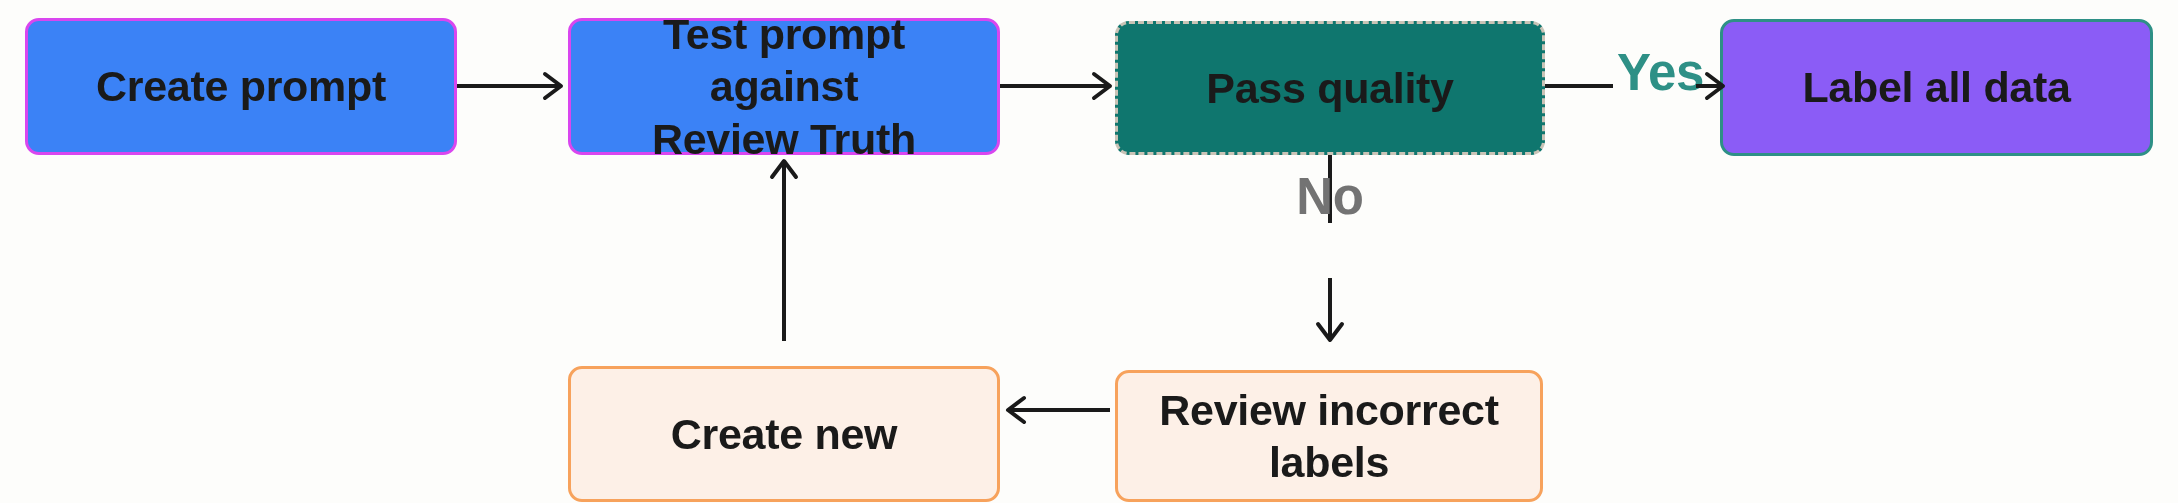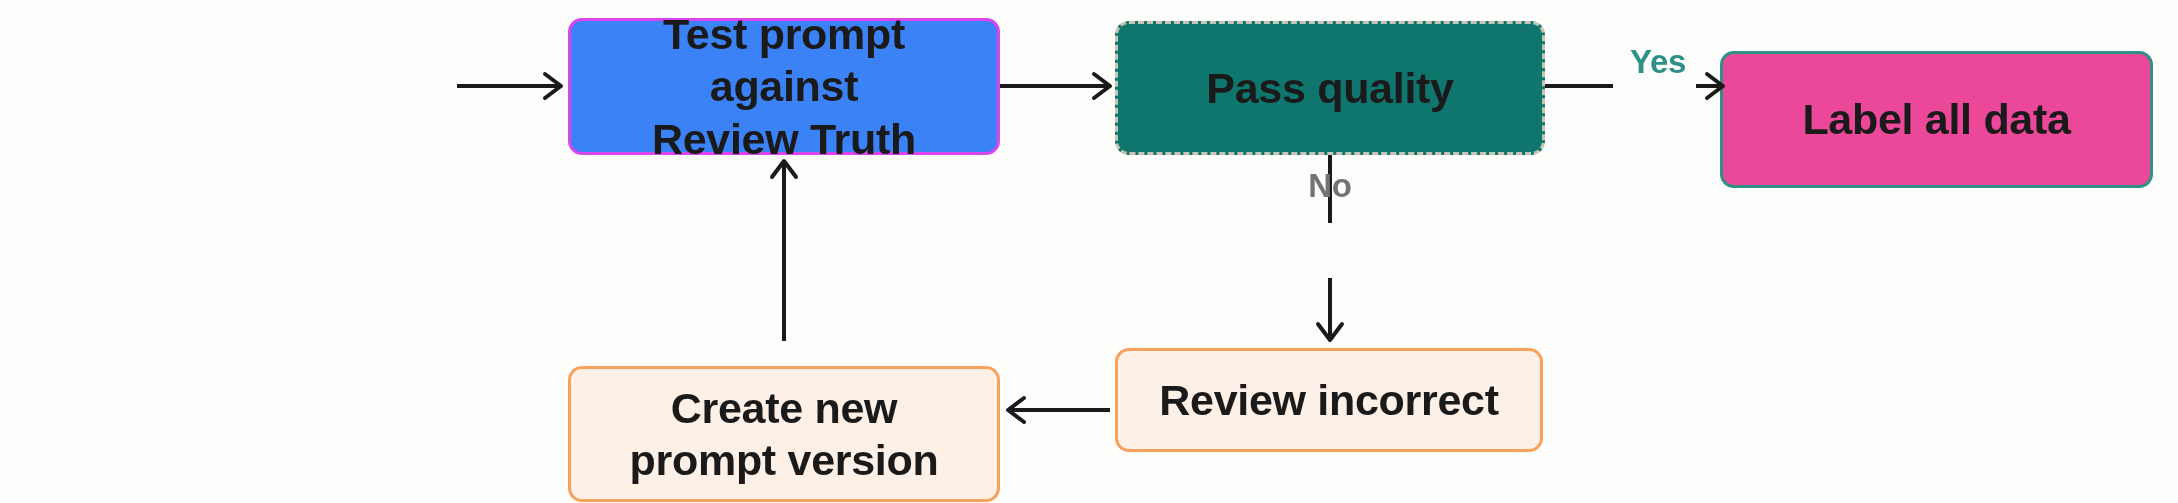--- a/index.html
+++ b/index.html
@@ -36,50 +36,52 @@
   .node-neutral {
     background: #3b82f6;
     border: 3px solid #d946ef;
   }
   .node-decision {
     background: #0f766e;
     border: 3px dashed #C9C3B6;
     text-align: center;
   }
   .node-success {
-    background: #ec4899;
+    background: #8b5cf6;
     border: 3px solid #2E9086;
-    margin-top: 32px;
   }
   .node-warn {
     background: #FDF0E7;
     border: 3px solid #F7A25C;
     margin-top: 24px;
   }
   .edge-label {
     position: absolute;
-    font-size: 33px;
+    font-size: 51px;
     font-weight: 700;
     letter-spacing: -0.3px;
     white-space: nowrap;
   }
   .connector {
     position: absolute;
     pointer-events: none;
   }
   .connector svg {
     display: block;
     overflow: visible;
   }
 </style>
 </head>
 <body>
 
 <div id="canvas">
 
+  <div class="node node-neutral" style="left:25px; top:18px; width:432px; height:137px;">
+    <span>Create prompt</span>
+  </div>
 
   <div class="node node-neutral" style="left:568px; top:18px; width:432px; height:137px;">
     <span>
       <span>Test prompt against</span><br>
       <span>Review Truth</span>
     </span>
   </div>
 
   <div class="node node-decision" style="left:1115px; top:21px; width:430px; height:134px;">
     <span>
@@ -87,27 +89,27 @@
     </span>
   </div>
 
   <div class="node node-success" style="left:1720px; top:19px; width:433px; height:137px;">
     <span>Label all data</span>
   </div>
 
   <div class="node node-warn" style="left:568px; top:342px; width:432px; height:136px;">
     <span>
       <span>Create new</span><br>
-      <span>prompt version</span>
     </span>
   </div>
 
-  <div class="node node-warn" style="left:1115px; top:324px; width:428px; height:104px;">
+  <div class="node node-warn" style="left:1115px; top:346px; width:428px; height:132px;">
     <span>
       <span>Review incorrect</span><br>
+      <span>labels</span>
     </span>
   </div>
 
   <div class="connector" style="left:457px; top:66px; width:112px; height:40px;">
     <svg width="112" height="40" viewBox="0 0 112 40">
       <line x1="0" y1="20" x2="102" y2="20" stroke="#1A1A1A" stroke-width="4"></line>
       <polyline points="88,8 104,20 88,32" fill="none" stroke="#1A1A1A" stroke-width="4" stroke-linecap="round" stroke-linejoin="round"></polyline>
     </svg>
   </div>
 

